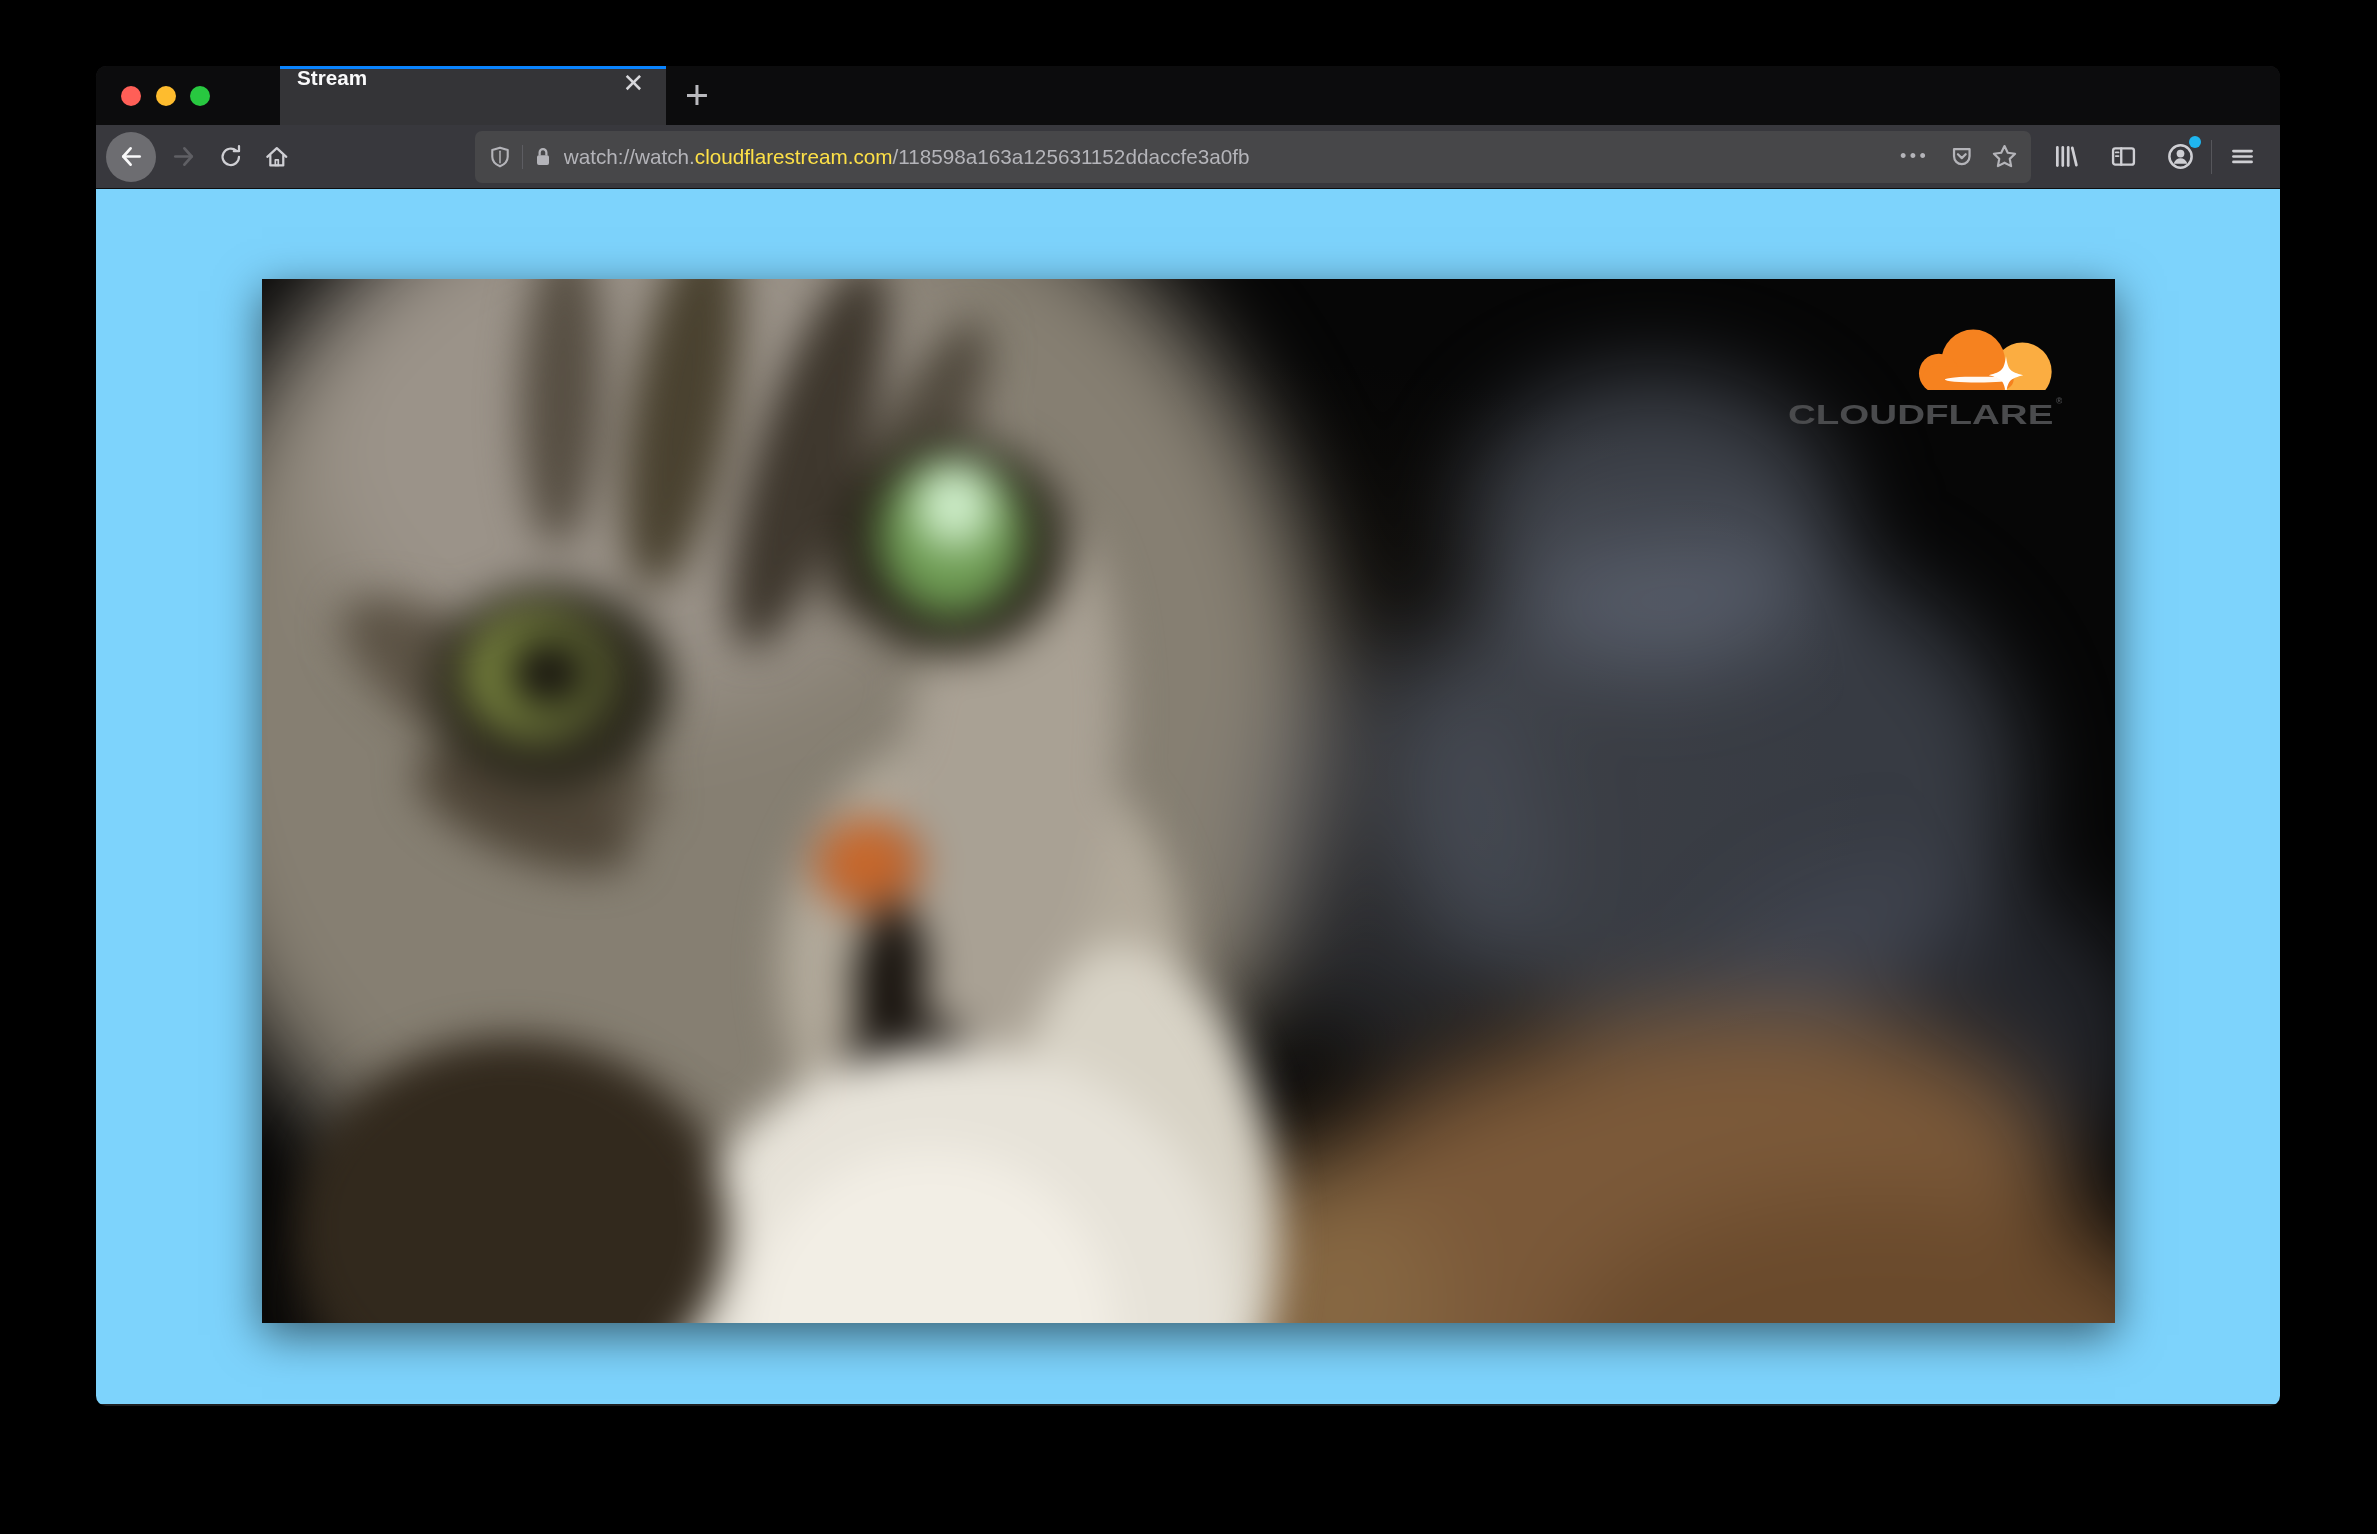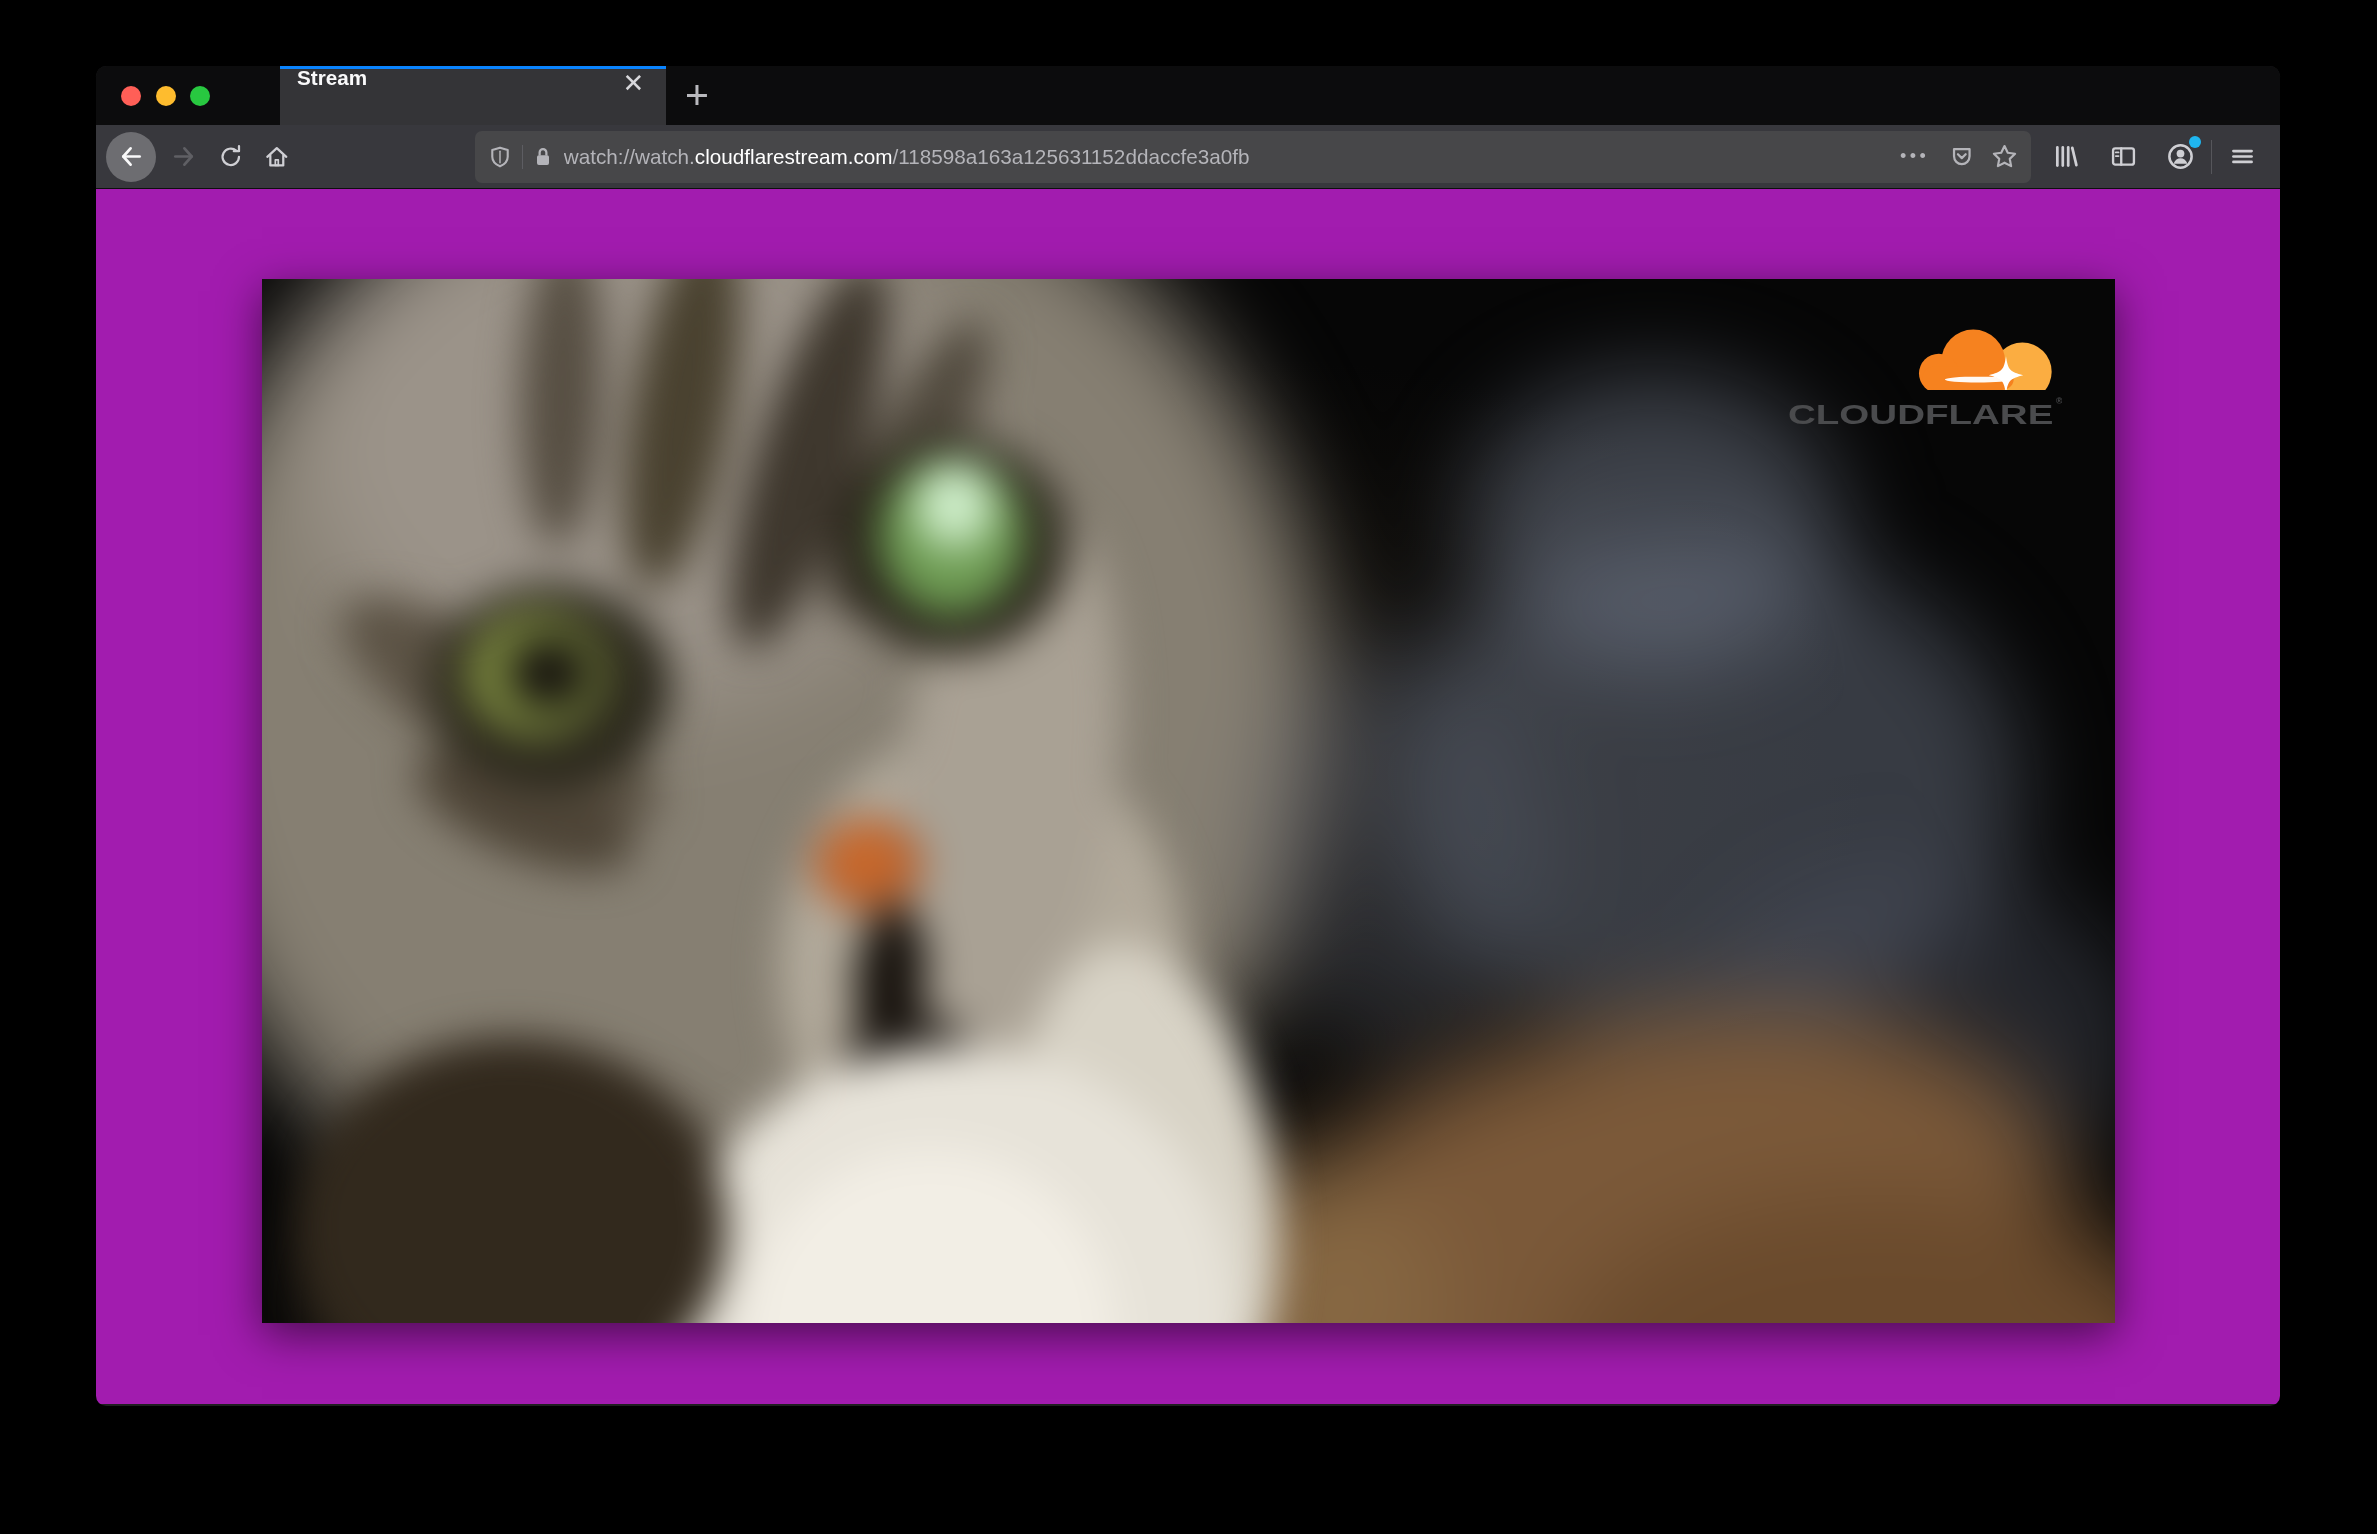--- a/index.html
+++ b/index.html
@@ -47,34 +47,34 @@
   .icon{display:block;}
   .stroke{fill:none;stroke:#cfcfd4;stroke-width:2.6;stroke-linecap:round;stroke-linejoin:round;}
   .stroke.dim{stroke:#5f5f64;}
   .stroke.white{stroke:#f9f9fa;stroke-width:3;}
 
   .urlbar{flex:1;height:52px;margin-left:179px;margin-right:15.5px;background:#474749;
     border-radius:6.9px;display:flex;align-items:center;padding:0 12px;min-width:0;}
   .urlbar .sep{width:0.9px;height:24px;background:#5d5d62;margin:0 8.6px;flex:none;}
   .url-text{flex:1;font-size:20.7px;color:#b4b4b9;margin-left:8.6px;white-space:nowrap;
     overflow:hidden;min-width:0;}
-  .url-text .domain{color:#ffffff;}
+  .url-text .domain{color:#fde047;}
   .page-actions{color:#b4b4b9;font-size:18px;letter-spacing:3.4px;margin:0 5.2px;flex:none;}
   .urlbar .tail-icon{margin-left:13.8px;flex:none;display:flex;align-items:center;}
 
   .toolbar-icons{flex:none;display:flex;align-items:center;}
   .tb-btn{width:38px;height:38px;display:flex;align-items:center;justify-content:center;
     position:relative;}
   .tb-sep{width:0.9px;height:34px;background:#56565b;margin:0 11.2px;}
   .menu-btn{margin-right:19px;}
   .acct-dot{position:absolute;right:-0.9px;top:-1.7px;width:12px;height:12px;border-radius:50%;
     background:var(--notification-dot);}
 
   
-  .content{position:relative;height:1215px;background:#a21caf;}
+  .content{position:relative;height:1215px;background:#7dd3fc;}
   .video{position:absolute;left:166px;top:90px;width:1853px;height:1044px;
     overflow:hidden;background:radial-gradient(776px 560px at 55% 48%,#17140f 0%,#060606 75%);
     box-shadow:0 12px 43px rgba(0,0,0,.55);}
   .cat-layer{position:absolute;left:0;top:0;width:100%;height:100%;}
   .cat-layer.soft{filter:blur(47px);}
   .cat-layer.detail{filter:blur(20.7px);}
   .blob{position:absolute;border-radius:50%;}
 
   
   .cf-logo{position:absolute;right:53px;top:48px;width:274px;z-index:5;}

